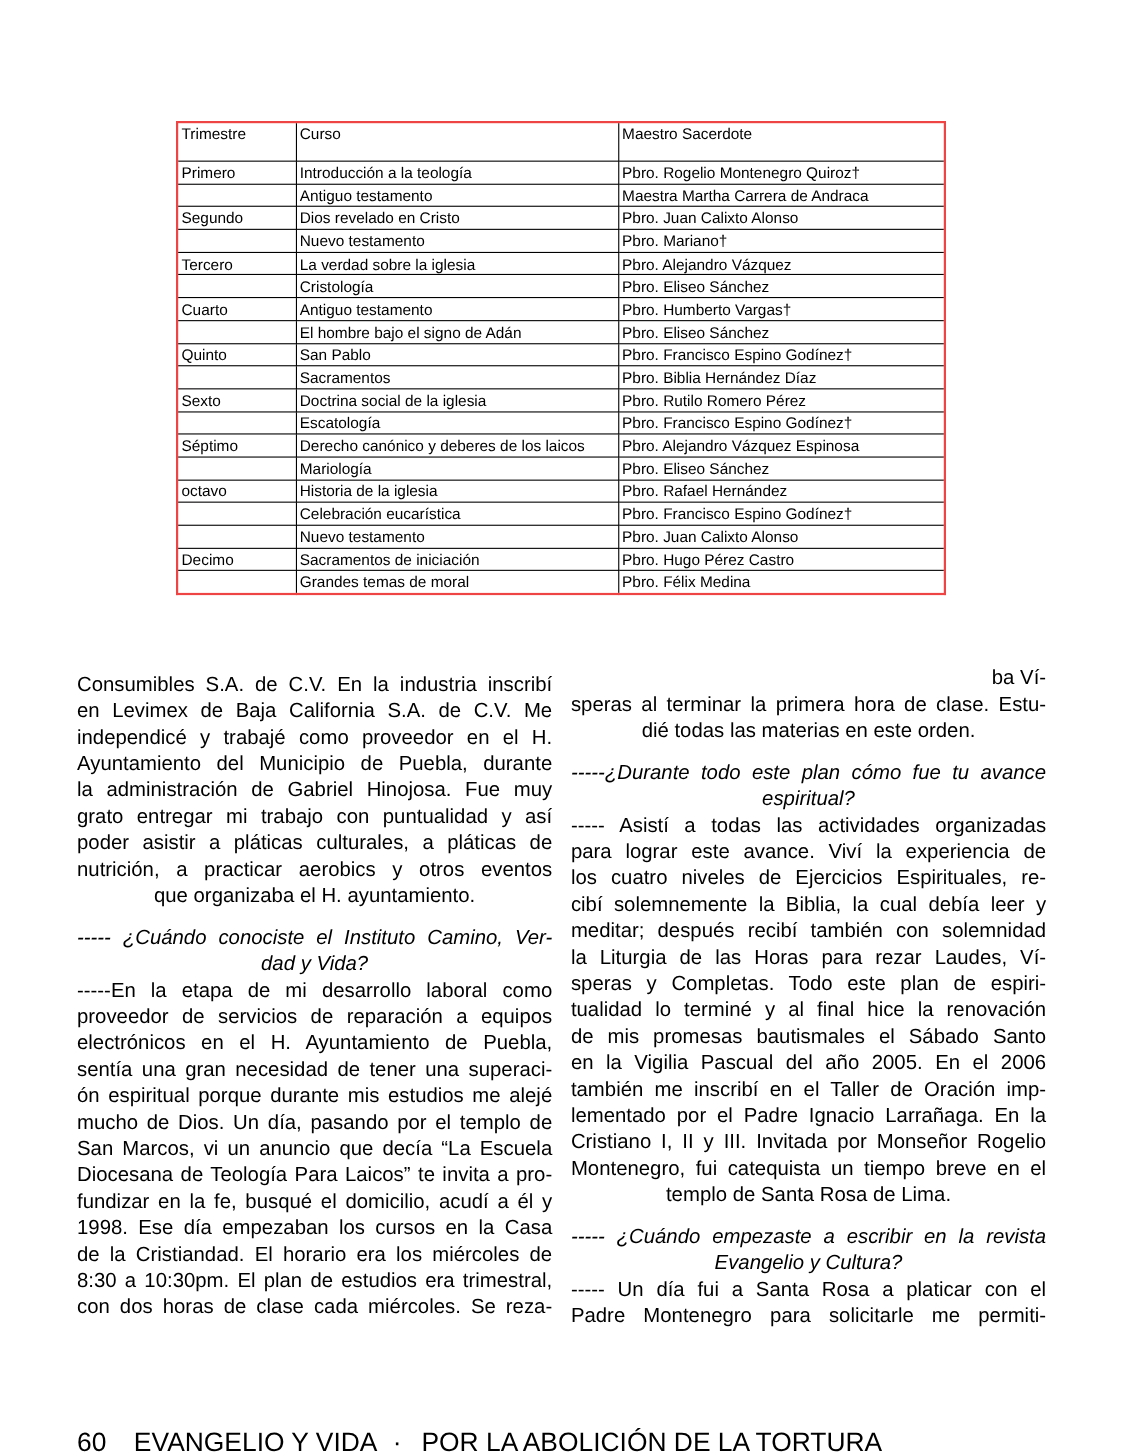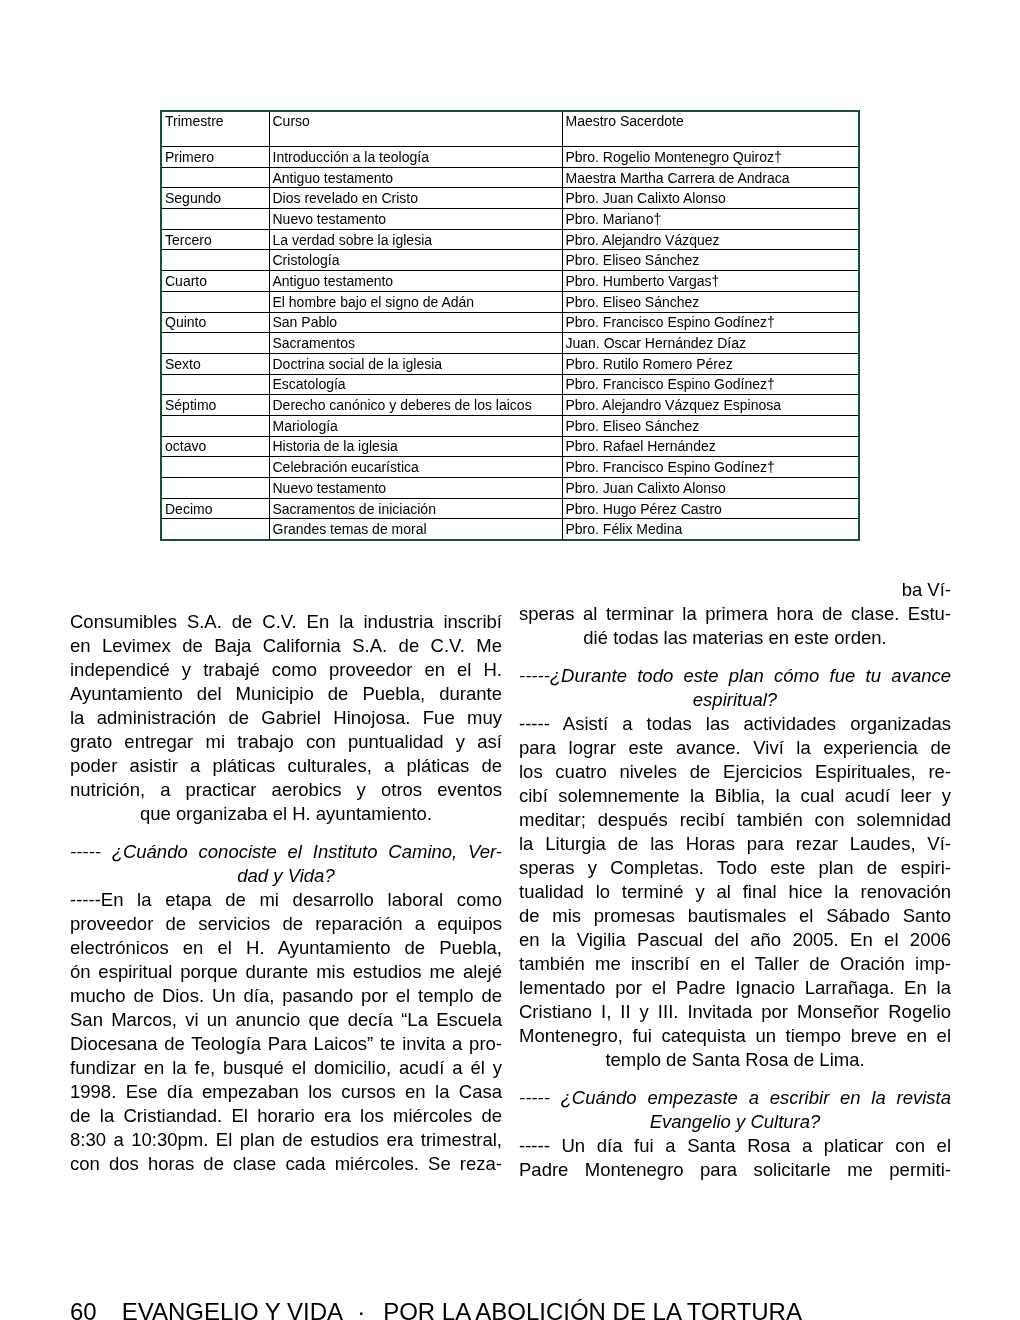--- a/index.html
+++ b/index.html
@@ -6,36 +6,36 @@
   body {
     width:1020px; height:1320px;
     background:#ffffff; color:#000;
     font-family:"Liberation Sans", sans-serif;
     position:relative; overflow:hidden;
   }
   
   .table-wrap { position:absolute; left:160px; top:110px; }
   table.curriculum {
     border-collapse:collapse; table-layout:fixed;
-    width:698px; font-size:14px; border:2px solid #14532d;
+    width:698px; font-size:14px; border:2px solid #ef4444;
   }
   table.curriculum th, table.curriculum td {
     border:1px solid #000; padding:0 3px;
     font-weight:normal; text-align:left;
     white-space:nowrap; overflow:hidden;
   }
   table.curriculum th { vertical-align:top; height:33px; padding-top:1px; }
   table.curriculum tbody tr { height:20.7px; }
   
   .col {
     position:absolute; width:432px;
     font-size:18.5px; line-height:24px;
   }
   .col-left  { left:70px;  top:610px; }
-  .col-right { left:519px; top:578px; }
+  .col-right { left:519px; top:604px; }
   .para { margin:0; }
   .para.gap { margin-top:14px; }
   .para.italic { font-style:italic; }
   .line { height:24px; text-align:center; }
   .line.j { text-align:justify; text-align-last:justify; }
   .line.r { text-align:right; text-align-last:right; }
   
   .footer {
     position:absolute; left:70px; top:1298px;
     font-size:24px; white-space:nowrap;
@@ -103,21 +103,21 @@
           <td>Pbro. Eliseo Sánchez</td>
         </tr>
         <tr>
           <td>Quinto</td>
           <td>San Pablo</td>
           <td>Pbro. Francisco Espino Godínez†</td>
         </tr>
         <tr>
           <td></td>
           <td>Sacramentos</td>
-          <td>Juan. Oscar Hernández Díaz</td>
+          <td>Pbro. Biblia Hernández Díaz</td>
         </tr>
         <tr>
           <td>Sexto</td>
           <td>Doctrina social de la iglesia</td>
           <td>Pbro. Rutilo Romero Pérez</td>
         </tr>
         <tr>
           <td></td>
           <td>Escatología</td>
           <td>Pbro. Francisco Espino Godínez†</td>
@@ -174,20 +174,21 @@
       <div class="line">que organizaba el H. ayuntamiento.</div>
     </div>
     <div class="para italic gap">
       <div class="line j">----- ¿Cuándo conociste el Instituto Camino, Ver-</div>
       <div class="line">dad y Vida?</div>
     </div>
     <div class="para">
       <div class="line j">-----En la etapa de mi desarrollo laboral como</div>
       <div class="line j">proveedor de servicios de reparación a equipos</div>
       <div class="line j">electrónicos en el H. Ayuntamiento de Puebla,</div>
+      <div class="line j">sentía una gran necesidad de tener una superaci-</div>
       <div class="line j">ón espiritual porque durante mis estudios me alejé</div>
       <div class="line j">mucho de Dios. Un día, pasando por el templo de</div>
       <div class="line j">San Marcos, vi un anuncio que decía “La Escuela</div>
       <div class="line j">Diocesana de Teología Para Laicos” te invita a pro-</div>
       <div class="line j">fundizar en la fe, busqué el domicilio, acudí a él y</div>
       <div class="line j">1998. Ese día empezaban los cursos en la Casa</div>
       <div class="line j">de la Cristiandad. El horario era los miércoles de</div>
       <div class="line j">8:30 a 10:30pm. El plan de estudios era trimestral,</div>
       <div class="line j">con dos horas de clase cada miércoles. Se reza-</div>
     </div>
@@ -199,21 +200,21 @@
       <div class="line">dié todas las materias en este orden.</div>
     </div>
     <div class="para italic gap">
       <div class="line j">-----¿Durante todo este plan cómo fue tu avance</div>
       <div class="line">espiritual?</div>
     </div>
     <div class="para">
       <div class="line j">----- Asistí a todas las actividades organizadas</div>
       <div class="line j">para lograr este avance. Viví la experiencia de</div>
       <div class="line j">los cuatro niveles de Ejercicios Espirituales, re-</div>
-      <div class="line j">cibí solemnemente la Biblia, la cual acudí leer y</div>
+      <div class="line j">cibí solemnemente la Biblia, la cual debía leer y</div>
       <div class="line j">meditar; después recibí también con solemnidad</div>
       <div class="line j">la Liturgia de las Horas para rezar Laudes, Ví-</div>
       <div class="line j">speras y Completas. Todo este plan de espiri-</div>
       <div class="line j">tualidad lo terminé y al final hice la renovación</div>
       <div class="line j">de mis promesas bautismales el Sábado Santo</div>
       <div class="line j">en la Vigilia Pascual del año 2005. En el 2006</div>
       <div class="line j">también me inscribí en el Taller de Oración imp-</div>
       <div class="line j">lementado por el Padre Ignacio Larrañaga. En la</div>
       <div class="line j">Cristiano I, II y III. Invitada por Monseñor Rogelio</div>
       <div class="line j">Montenegro, fui catequista un tiempo breve en el</div>

